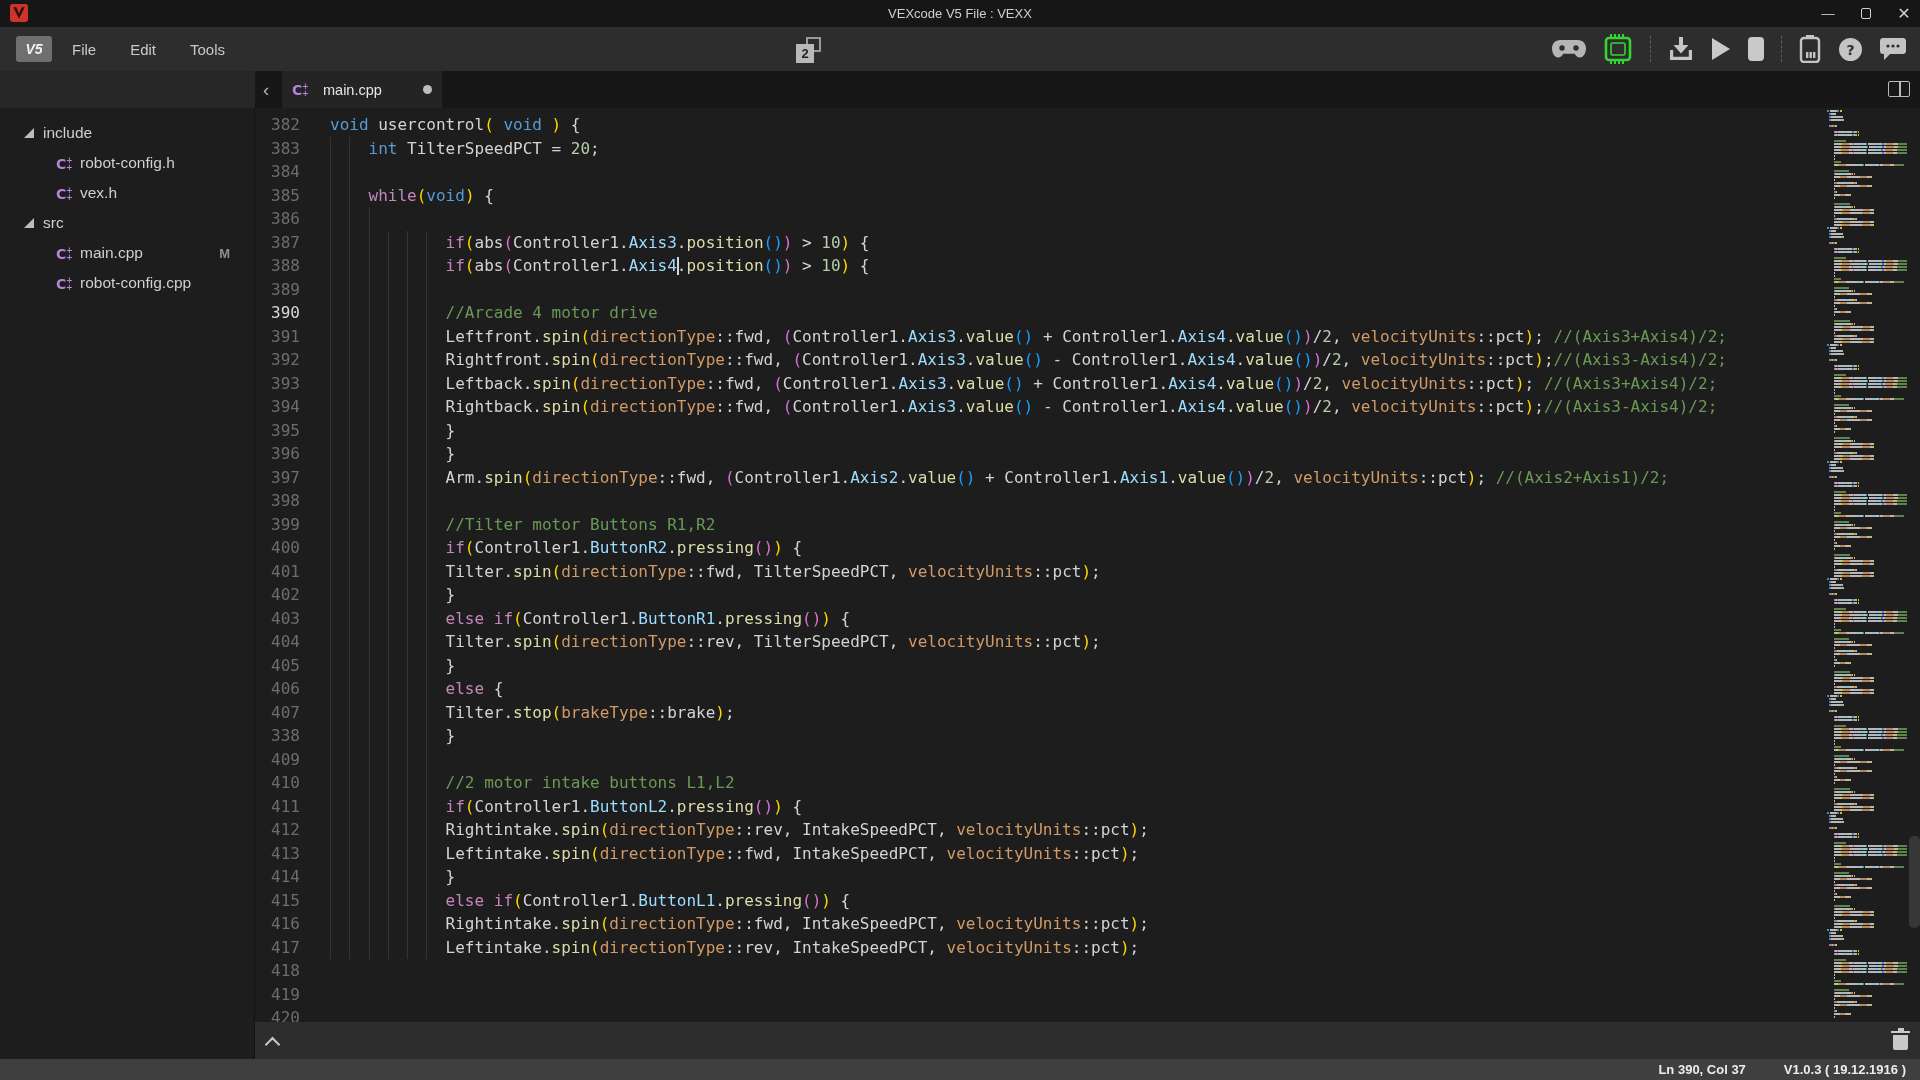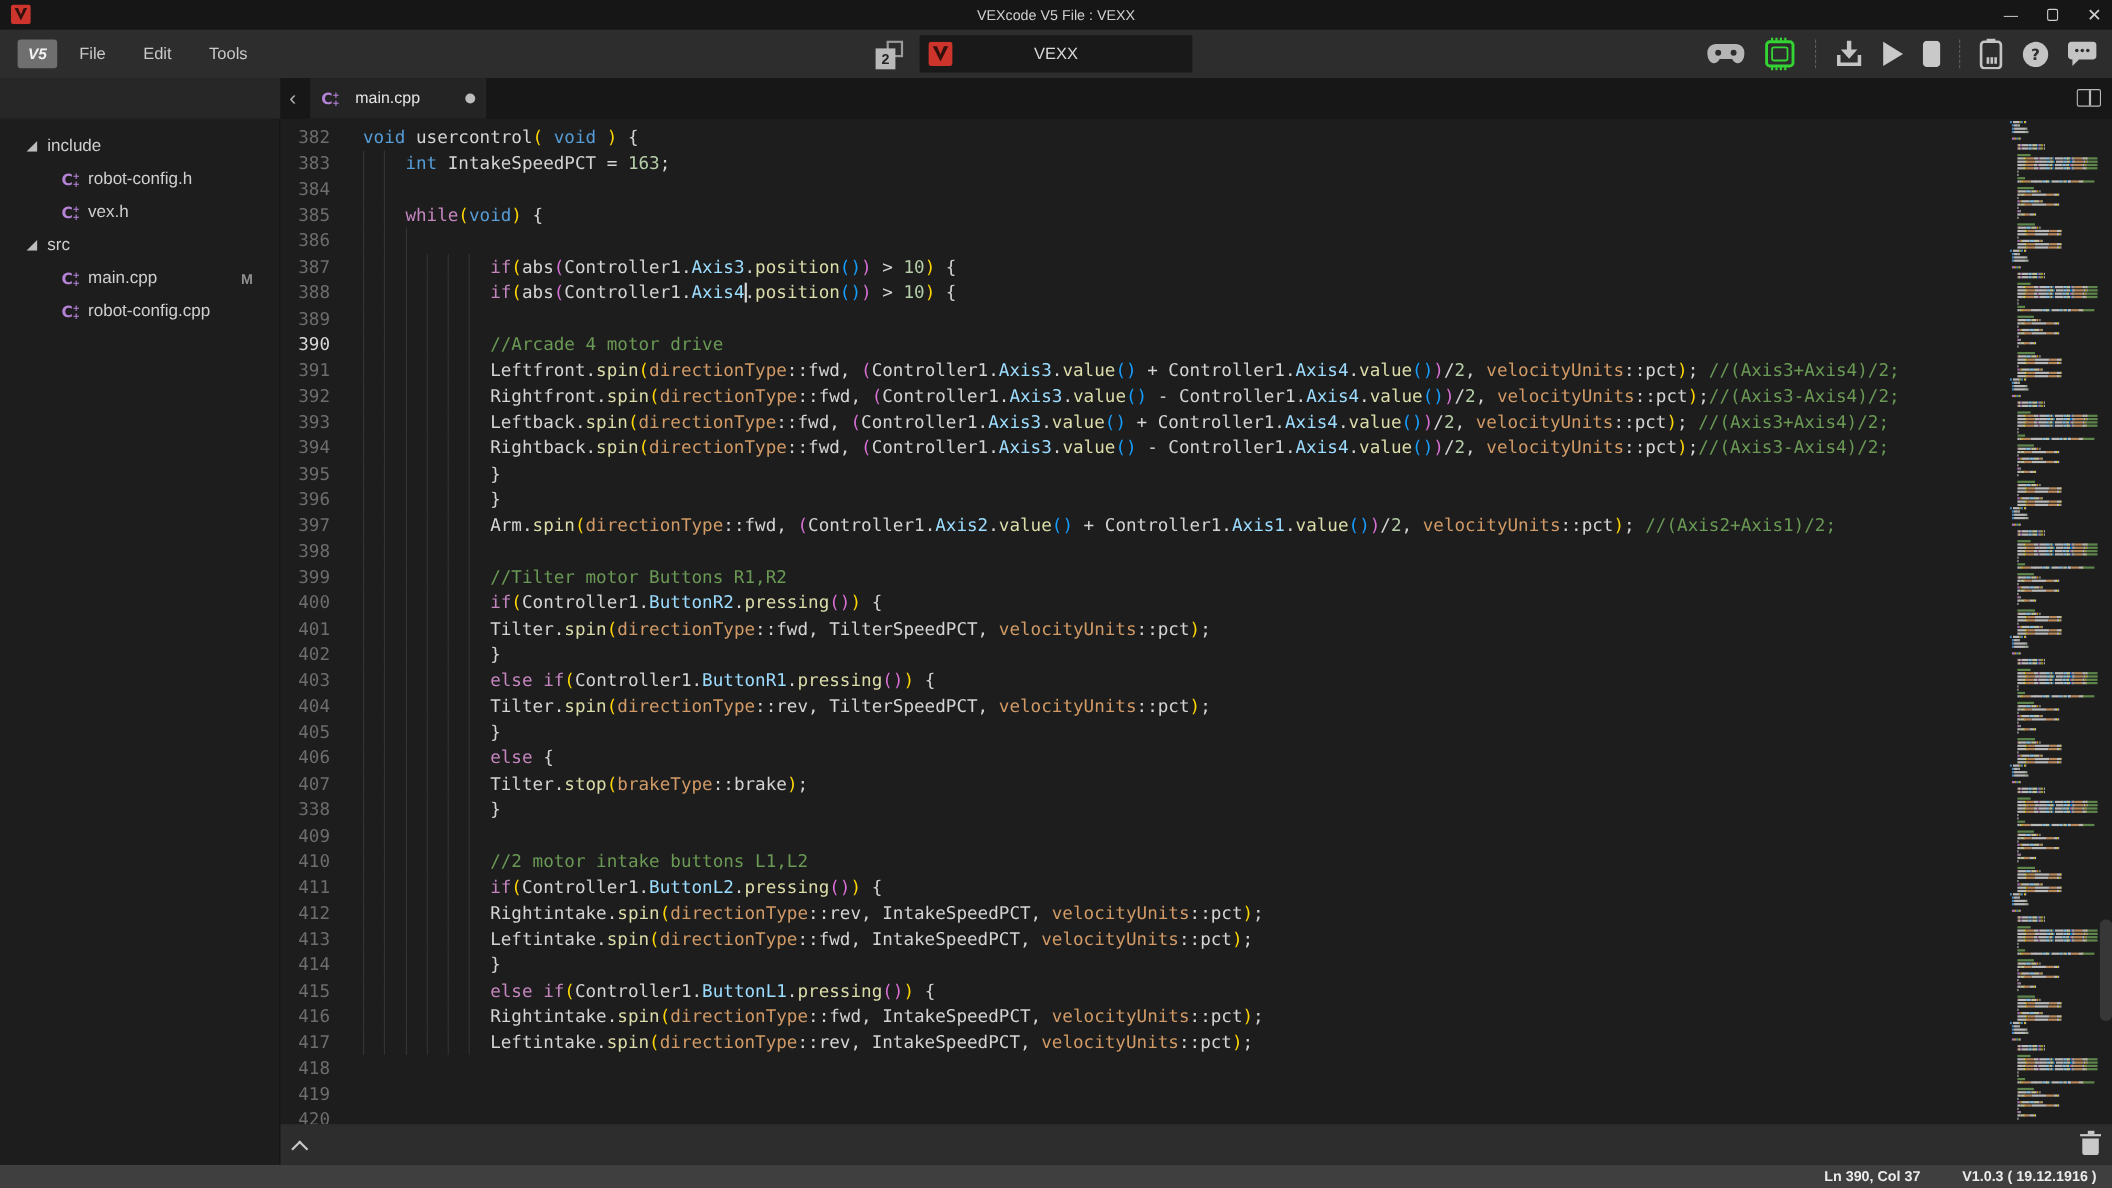--- a/index.html
+++ b/index.html
@@ -120,27 +120,20 @@
     <span class="menu-item">File</span>
     <span class="menu-item">Edit</span>
     <span class="menu-item">Tools</span>
   </div>
 
   <div id="slot">
     <div class="back"></div>
     <div class="front">2</div>
   </div>
 
-  <div id="project">
-    <svg class="plogo" viewBox="0 0 22 22">
-      <rect width="22" height="22" rx="3" fill="#cc342c"></rect>
-      <path d="M4 4 L11 18 L18 4 L14.2 4 L11 11.5 L7.8 4 Z" fill="#32100c"></path>
-    </svg>
-    <div class="pname">VEXX</div>
-  </div>
 
   <div id="rt-icons">
     <span class="icon-btn">
       <svg width="34" height="22" viewBox="0 0 34 22">
           <path fill="#b5b5b5" d="M8 2h18c4.4 0 8 3.6 8 8 0 5.2-2.6 9.5-6 9.5-2.3 0-4.3-1.5-5.3-3.8H11.3c-1 2.3-3 3.8-5.3 3.8-3.4 0-6-4.3-6-9.5C0 5.6 3.6 2 8 2z"></path>
           <circle cx="10" cy="10" r="2.7" fill="#2d2d2d"></circle>
           <circle cx="24" cy="10" r="2.7" fill="#2d2d2d"></circle>
         </svg>
     </span>
     <span class="icon-btn">
@@ -305,21 +298,21 @@
       <div class="gn">414</div>
       <div class="gn">415</div>
       <div class="gn">416</div>
       <div class="gn">417</div>
       <div class="gn">418</div>
       <div class="gn">419</div>
       <div class="gn">420</div>
     </div>
   <div id="code">
       <div class="cl"><span class="tk-kw">void</span><span class="tk-w"> usercontrol</span><span class="tk-b1">(</span><span class="tk-w"> </span><span class="tk-kw">void</span><span class="tk-w"> </span><span class="tk-b1">)</span><span class="tk-w"> {</span></div>
-      <div class="cl"><span class="guide" style="left: 0px;"></span><span class="guide" style="left: 19.3px;"></span><span class="tk-w">    </span><span class="tk-kw">int</span><span class="tk-w"> IntakeSpeedPCT = </span><span class="tk-num">163</span><span class="tk-w">;</span></div>
+      <div class="cl"><span class="guide" style="left: 0px;"></span><span class="guide" style="left: 19.3px;"></span><span class="tk-w">    </span><span class="tk-kw">int</span><span class="tk-w"> TilterSpeedPCT = </span><span class="tk-num">20</span><span class="tk-w">;</span></div>
       <div class="cl"><span class="guide" style="left: 0px;"></span><span class="guide" style="left: 19.3px;"></span></div>
       <div class="cl"><span class="guide" style="left: 0px;"></span><span class="guide" style="left: 19.3px;"></span><span class="tk-w">    </span><span class="tk-ctl">while</span><span class="tk-b1">(</span><span class="tk-kw">void</span><span class="tk-b1">)</span><span class="tk-w"> {</span></div>
       <div class="cl"><span class="guide" style="left: 0px;"></span><span class="guide" style="left: 19.3px;"></span><span class="guide" style="left: 38.5px;"></span></div>
       <div class="cl"><span class="guide" style="left: 0px;"></span><span class="guide" style="left: 19.3px;"></span><span class="guide" style="left: 38.5px;"></span><span class="guide" style="left: 57.8px;"></span><span class="guide" style="left: 77.1px;"></span><span class="guide" style="left: 96.3px;"></span><span class="tk-w">            </span><span class="tk-ctl">if</span><span class="tk-b1">(</span><span class="tk-w">abs</span><span class="tk-b2">(</span><span class="tk-w">Controller1.</span><span class="tk-prop">Axis3</span><span class="tk-w">.</span><span class="tk-fn">position</span><span class="tk-b3">()</span><span class="tk-b2">)</span><span class="tk-w"> &gt; </span><span class="tk-num">10</span><span class="tk-b1">)</span><span class="tk-w"> {</span></div>
       <div class="cl"><span class="guide" style="left: 0px;"></span><span class="guide" style="left: 19.3px;"></span><span class="guide" style="left: 38.5px;"></span><span class="guide" style="left: 57.8px;"></span><span class="guide" style="left: 77.1px;"></span><span class="guide" style="left: 96.3px;"></span><span class="tk-w">            </span><span class="tk-ctl">if</span><span class="tk-b1">(</span><span class="tk-w">abs</span><span class="tk-b2">(</span><span class="tk-w">Controller1.</span><span class="tk-prop">Axis4</span><span class="tk-w">.</span><span class="tk-fn">position</span><span class="tk-b3">()</span><span class="tk-b2">)</span><span class="tk-w"> &gt; </span><span class="tk-num">10</span><span class="tk-b1">)</span><span class="tk-w"> {</span><span class="caret" style="left: 346.8px;"></span></div>
       <div class="cl"><span class="guide" style="left: 0px;"></span><span class="guide" style="left: 19.3px;"></span><span class="guide" style="left: 38.5px;"></span><span class="guide" style="left: 57.8px;"></span><span class="guide" style="left: 77.1px;"></span><span class="guide" style="left: 96.3px;"></span></div>
       <div class="cl"><span class="guide" style="left: 0px;"></span><span class="guide" style="left: 19.3px;"></span><span class="guide" style="left: 38.5px;"></span><span class="guide" style="left: 57.8px;"></span><span class="guide" style="left: 77.1px;"></span><span class="guide" style="left: 96.3px;"></span><span class="tk-w">            </span><span class="tk-com">//Arcade 4 motor drive</span></div>
       <div class="cl"><span class="guide" style="left: 0px;"></span><span class="guide" style="left: 19.3px;"></span><span class="guide" style="left: 38.5px;"></span><span class="guide" style="left: 57.8px;"></span><span class="guide" style="left: 77.1px;"></span><span class="guide" style="left: 96.3px;"></span><span class="tk-w">            Leftfront.</span><span class="tk-fn">spin</span><span class="tk-b1">(</span><span class="tk-typ">directionType</span><span class="tk-w">::fwd, </span><span class="tk-b2">(</span><span class="tk-w">Controller1.</span><span class="tk-prop">Axis3</span><span class="tk-w">.</span><span class="tk-fn">value</span><span class="tk-b3">()</span><span class="tk-w"> + Controller1.</span><span class="tk-prop">Axis4</span><span class="tk-w">.</span><span class="tk-fn">value</span><span class="tk-b3">()</span><span class="tk-b2">)</span><span class="tk-w">/</span><span class="tk-num">2</span><span class="tk-w">, </span><span class="tk-typ">velocityUnits</span><span class="tk-w">::pct</span><span class="tk-b1">)</span><span class="tk-w">; </span><span class="tk-com">//(Axis3+Axis4)/2;</span></div>
       <div class="cl"><span class="guide" style="left: 0px;"></span><span class="guide" style="left: 19.3px;"></span><span class="guide" style="left: 38.5px;"></span><span class="guide" style="left: 57.8px;"></span><span class="guide" style="left: 77.1px;"></span><span class="guide" style="left: 96.3px;"></span><span class="tk-w">            Rightfront.</span><span class="tk-fn">spin</span><span class="tk-b1">(</span><span class="tk-typ">directionType</span><span class="tk-w">::fwd, </span><span class="tk-b2">(</span><span class="tk-w">Controller1.</span><span class="tk-prop">Axis3</span><span class="tk-w">.</span><span class="tk-fn">value</span><span class="tk-b3">()</span><span class="tk-w"> - Controller1.</span><span class="tk-prop">Axis4</span><span class="tk-w">.</span><span class="tk-fn">value</span><span class="tk-b3">()</span><span class="tk-b2">)</span><span class="tk-w">/</span><span class="tk-num">2</span><span class="tk-w">, </span><span class="tk-typ">velocityUnits</span><span class="tk-w">::pct</span><span class="tk-b1">)</span><span class="tk-w">;</span><span class="tk-com">//(Axis3-Axis4)/2;</span></div>
       <div class="cl"><span class="guide" style="left: 0px;"></span><span class="guide" style="left: 19.3px;"></span><span class="guide" style="left: 38.5px;"></span><span class="guide" style="left: 57.8px;"></span><span class="guide" style="left: 77.1px;"></span><span class="guide" style="left: 96.3px;"></span><span class="tk-w">            Leftback.</span><span class="tk-fn">spin</span><span class="tk-b1">(</span><span class="tk-typ">directionType</span><span class="tk-w">::fwd, </span><span class="tk-b2">(</span><span class="tk-w">Controller1.</span><span class="tk-prop">Axis3</span><span class="tk-w">.</span><span class="tk-fn">value</span><span class="tk-b3">()</span><span class="tk-w"> + Controller1.</span><span class="tk-prop">Axis4</span><span class="tk-w">.</span><span class="tk-fn">value</span><span class="tk-b3">()</span><span class="tk-b2">)</span><span class="tk-w">/</span><span class="tk-num">2</span><span class="tk-w">, </span><span class="tk-typ">velocityUnits</span><span class="tk-w">::pct</span><span class="tk-b1">)</span><span class="tk-w">; </span><span class="tk-com">//(Axis3+Axis4)/2;</span></div>

